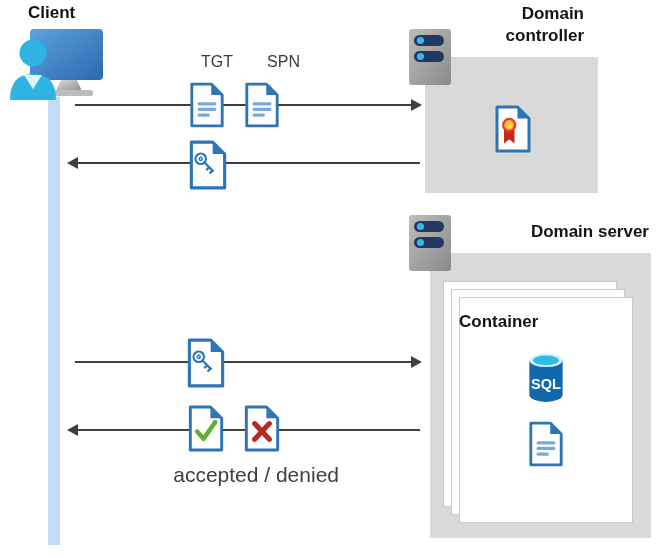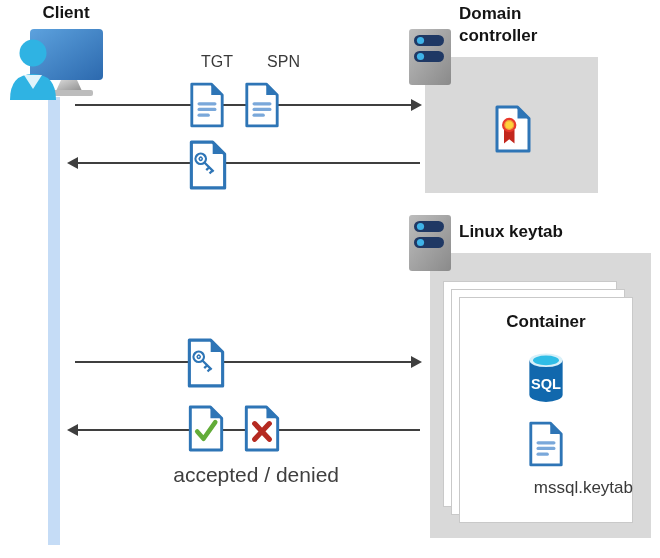--- a/index.html
+++ b/index.html
@@ -1,36 +1,36 @@
 <!DOCTYPE html>
 <html><head>
 <meta charset="utf-8">
 <style>
   html,body{margin:0;padding:0;background:#fff;}
   .canvas{
     position:relative;width:660px;height:558px;background:#ffffff;
     font-family:"Liberation Sans",sans-serif;overflow:hidden;
   }
   .abs{position:absolute;}
-  .node-title{font-weight:bold;color:#141414;font-size:17px;line-height:22px;}
+  .node-title{font-weight:bold;color:#141414;font-size:17px;line-height:22px;text-align:right;}
   .doc-label{color:#3a3a3a;font-size:16px;text-align:right;}
   .gray-box{position:absolute;background:#d9d9d9;z-index:0;}
   .lifeline{position:absolute;background:#c5dcf6;z-index:1;}
   .hline{position:absolute;height:2px;background:#3f3f3f;z-index:1;}
   .ah-right{position:absolute;width:0;height:0;z-index:1;
     border-top:6px solid transparent;border-bottom:6px solid transparent;
     border-left:11px solid #3f3f3f;}
   .ah-left{position:absolute;width:0;height:0;z-index:1;
     border-top:6px solid transparent;border-bottom:6px solid transparent;
     border-right:11px solid #3f3f3f;}
   .doc{position:absolute;z-index:2;}
   .card{position:absolute;width:174px;height:226px;background:#ffffff;
     border:1px solid #c9c9c9;box-sizing:border-box;z-index:1;}
   .icon{position:absolute;z-index:2;}
-  .center{text-align:center;}
+  .center{text-align:left;}
 </style>
 </head>
 <body>
 
 <div class="canvas">
 
   <svg width="0" height="0" style="position:absolute" aria-hidden="true">
     <defs>
       <g id="doc-page">
         <path d="M4 3 h20.5 l11.5 11.5 V47 H4 Z" fill="#ffffff" stroke="#2e75b6" stroke-width="3" stroke-linejoin="round"></path>
@@ -133,21 +133,21 @@
           <stop offset="1" stop-color="#8a8a8a"></stop>
       </linearGradient>
     </defs>
     <rect x="1" y="1" width="42" height="56" rx="3" fill="url(#srvgrad2)"></rect>
     <rect x="6" y="7" width="30" height="11" rx="5.5" fill="#1f3864"></rect>
     <circle cx="12.5" cy="12.5" r="3.6" fill="#3fb3e8"></circle>
     <rect x="6" y="23" width="30" height="11" rx="5.5" fill="#1f3864"></rect>
     <circle cx="12.5" cy="28.5" r="3.6" fill="#3fb3e8"></circle>
   </svg>
 
-  <div class="abs node-title" style="left:459px;top:221px;width:190px;white-space:nowrap;">Linux keytab</div>
+  <div class="abs node-title" style="left:459px;top:221px;width:190px;white-space:nowrap;">Domain server</div>
 
   <div class="card" style="left:443px;top:281px;"></div>
   <div class="card" style="left:451px;top:289px;"></div>
   <div class="card" style="left:459px;top:297px;"></div>
 
   <div class="abs node-title center" style="left:459px;top:311px;width:174px;z-index:2;">Container</div>
 
   <svg class="icon" style="left:525px;top:351px;" width="42" height="52" viewBox="0 0 40 50">
     <path d="M4 9 v33 a16 7 0 0 0 32 0 v-33 z" fill="#1168ad"></path>
     <ellipse cx="20" cy="9" rx="16" ry="6.5" fill="#d7f0f9"></ellipse>
@@ -157,21 +157,20 @@
 
   <svg class="doc" style="left:527px;top:419px;" width="38" height="50" viewBox="0 0 40 50">
     <use href="#doc-page"></use>
     <g fill="#7aa8da">
       <rect x="10" y="22" width="20" height="3.4" rx="1.7"></rect>
       <rect x="10" y="28" width="20" height="3.4" rx="1.7"></rect>
       <rect x="10" y="34" width="13" height="3.4" rx="1.7"></rect>
     </g>
   </svg>
 
-  <div class="abs doc-label" style="left:459px;top:478px;width:174px;font-size:17px;z-index:2;">mssql.keytab</div>
 
   <div class="hline" style="left:75px;top:361px;width:336px;"></div>
   <div class="ah-right" style="left:411px;top:356px;"></div>
 
   <svg class="doc" style="left:185px;top:337px;" width="42" height="52" viewBox="0 0 40 50">
     <use href="#doc-page"></use>
     <g transform="translate(13,19) rotate(45)" stroke="#2e75b6" fill="none">
       <circle cx="0" cy="0" r="5" stroke-width="2.2"></circle>
       <circle cx="0" cy="0" r="1.5" stroke-width="1.4"></circle>
       <path d="M5 0 h12.5 M11.5 0 v4 M16 0 v4" stroke-width="2.2"></path>

